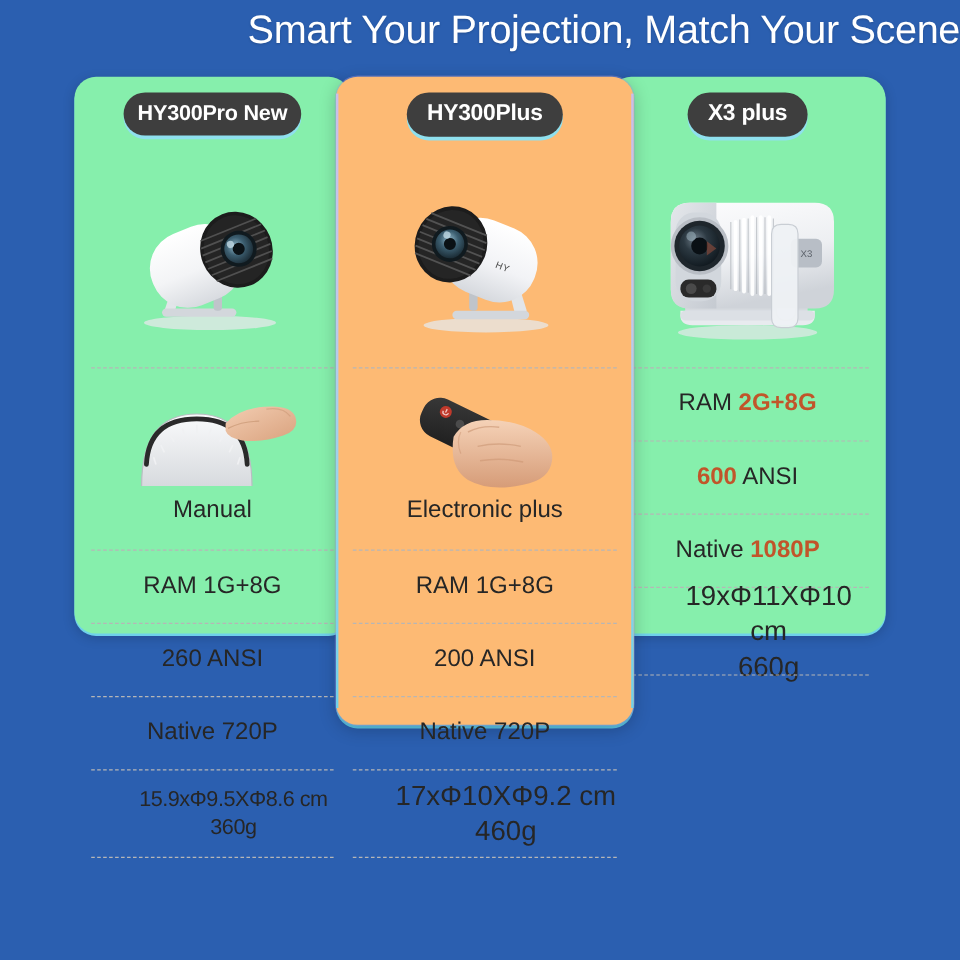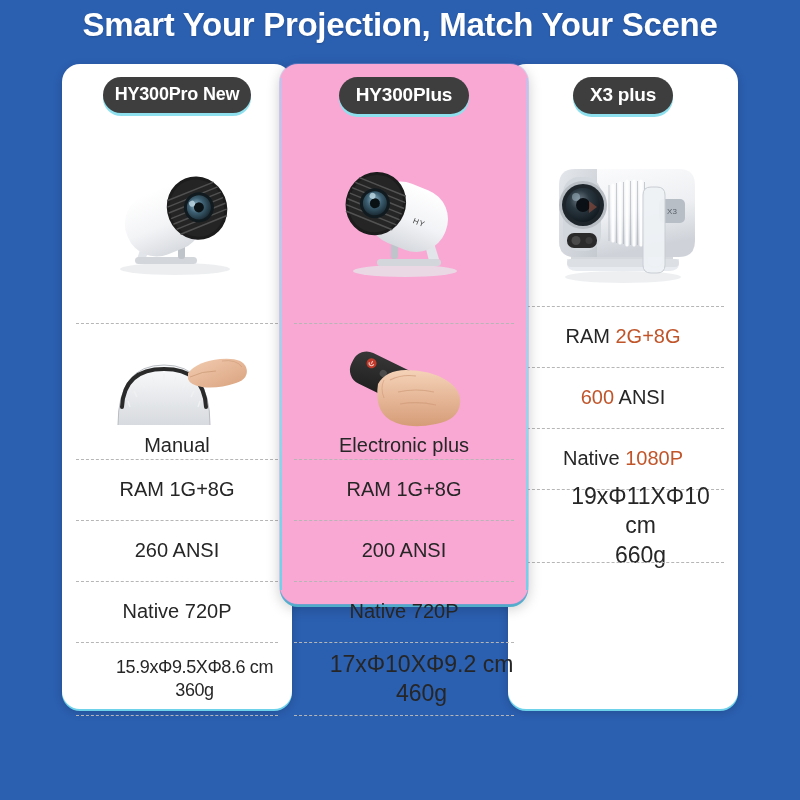--- a/index.html
+++ b/index.html
@@ -7,51 +7,51 @@
     width:800px;height:800px;overflow:hidden;
     background:#2B5FB0;
     font-family:"Liberation Sans","DejaVu Sans",sans-serif;
     -webkit-font-smoothing:antialiased;
   }
   .page{position:relative;width:800px;height:800px;}
 
   
   .title{
     position:absolute;left:0;top:6px;width:800px;
-    text-align:center;
+    text-align:right;
     color:#FFFFFF;
     font-size:33px;
-    font-weight:bold;
+    font-weight:normal;
     letter-spacing:-0.3px;
     text-shadow:0 1px 2px rgba(0,0,0,.18);
     white-space:nowrap;
   }
 
   
   .deck{
     position:absolute;left:62px;top:64px;
     width:676px;height:700px;
   }
   .card{
     position:absolute;top:0;
     background:#FFFFFF;
     box-sizing:border-box;
     display:flex;flex-direction:column;
   }
   .card.side{
-    width:230px;height:645px;
+    width:230px;height:464px;
     border-radius:18px;
-    background:#ffffff;
+    background:#86efac;
   }
   .card.left{left:0;box-shadow:0 2px 0 0 #6ED2EA, 0 3px 10px rgba(0,0,0,.18);}
   .card.right{left:446px;box-shadow:0 2px 0 0 #6ED2EA, 0 3px 10px rgba(0,0,0,.18);}
   .card.center{
     left:218px;width:248px;height:540px;
     border-radius:18px;
-    background:#f9a8d4;
+    background:#fdba74;
     box-shadow:0 0 0 1px rgba(160,150,220,.38), 0 4px 14px rgba(0,0,0,.22), 0 3px 0 0 #5CC7E8;
     z-index:3;
   }
   .card.center::before,
   .card.center::after{
     content:"";position:absolute;top:14px;bottom:14px;width:1.6px;
     background:linear-gradient(180deg,#C9BEEA 0%,#BFC8EC 35%,#8FD6EC 70%,#6FD0EA 100%);
   }
   .card.center::before{left:0;}
   .card.center::after{right:0;}
@@ -84,30 +84,30 @@
   .rows{flex:1;display:flex;flex-direction:column;padding:0 14px;box-sizing:border-box;}
   .row{
     border-top:1.6px dashed #B6B6B6;
     display:flex;flex-direction:column;
     align-items:center;justify-content:center;
     color:#262626;
     font-size:20px;
     text-align:center;
     line-height:1.28;
   }
-  .row.focus{flex:none;height:135px;border-top:1.6px dashed #B6B6B6;justify-content:flex-end;padding-top:0;margin-top:17px;}
+  .row.focus{flex:none;height:135px;border-top:1.6px dashed #B6B6B6;justify-content:flex-start;padding-top:16px;}
   .row.spec{flex:none;height:60px;}
   .row.dims{flex:none;height:72px;font-size:23px;}
   .row.tail{flex:1;border-top:1.6px dashed #B6B6B6;min-height:18px;}
   .card.left .row.dims{font-size:18px;letter-spacing:-0.4px;}
 
   .focus-icon{height:88px;display:flex;align-items:center;justify-content:center;}
   .focus-label{font-size:20px;color:#262626;margin-top:2px;}
 
-  .hl{color:#C1552A;}
+  .hl{color:#C1552A;font-weight:bold;}
   .dimline{display:block;margin-left:35px;}
 </style>
 </head>
 <body>
 
 <div class="page">
 
   <div class="title">Smart Your Projection, Match Your Scene</div>
 
   <div class="deck">

